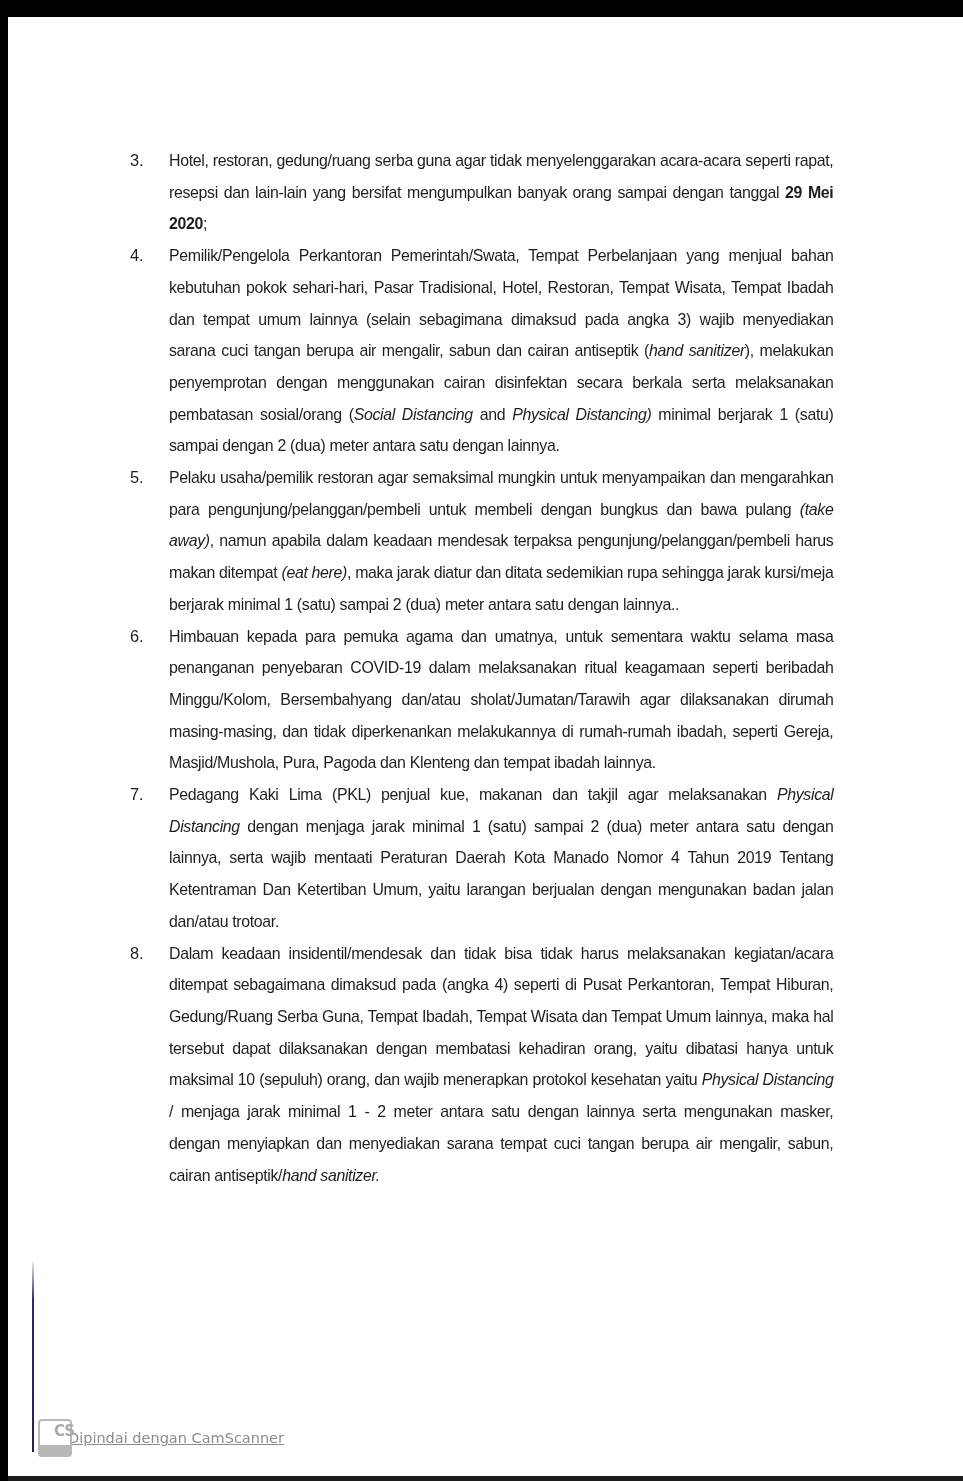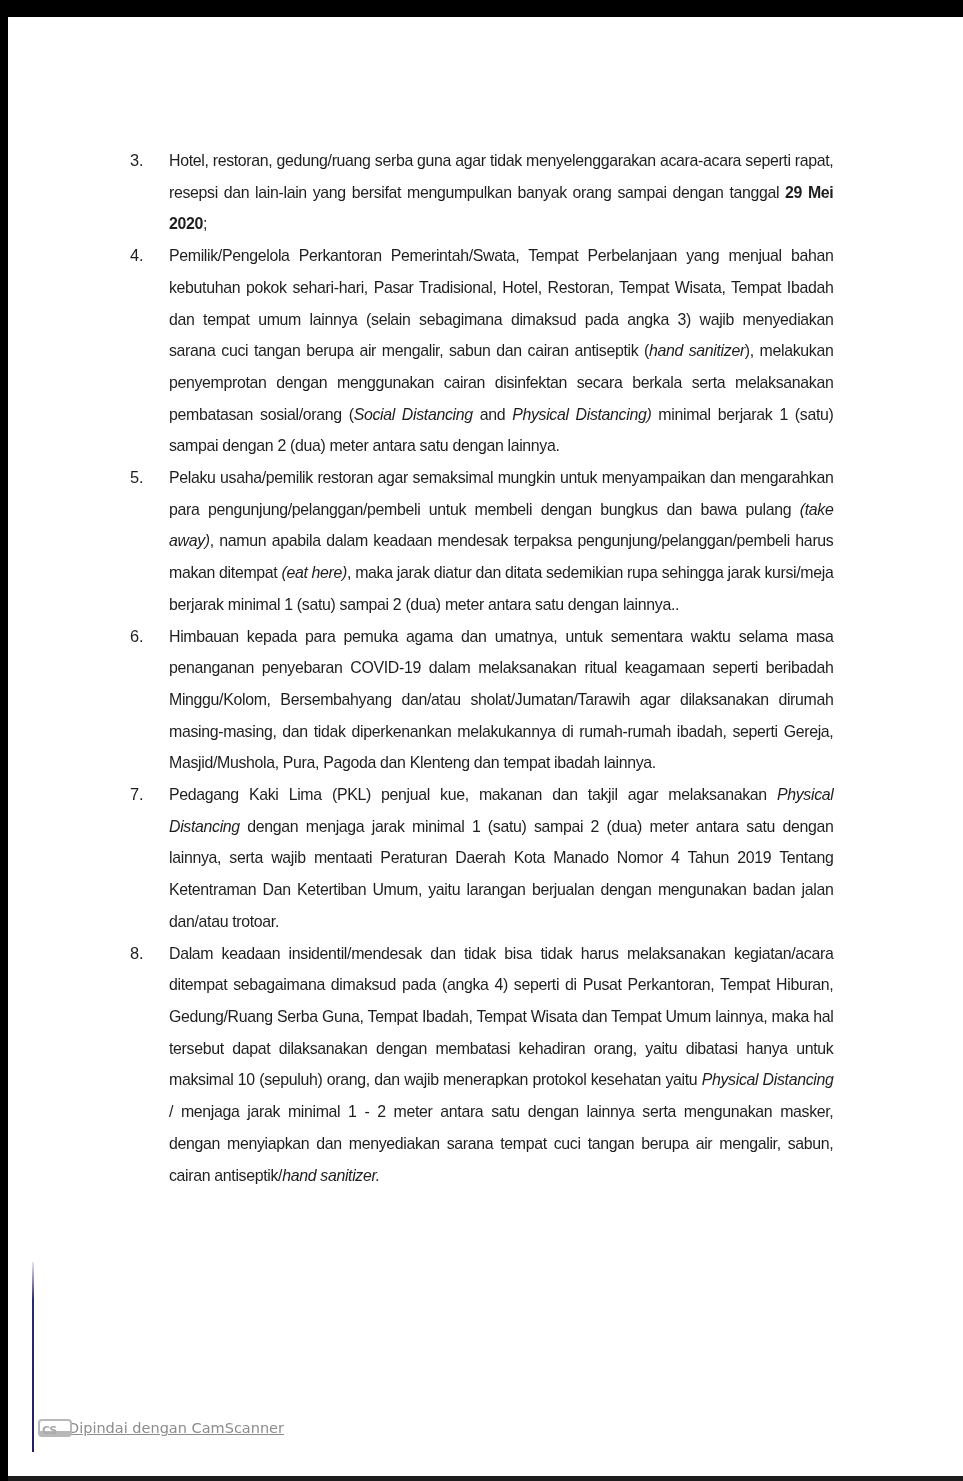--- a/index.html
+++ b/index.html
@@ -75,31 +75,31 @@
       top: 1419px;
       display: flex;
       align-items: center;
       font-family: "DejaVu Sans", sans-serif;
       color: #8c8c8c;
       font-size: 14.5px;
     }
     .cs-logo {
       position: relative;
       width: 34px;
-      height: 18px;
+      height: 38px;
       border: 2px solid #b8b8b8;
       border-radius: 4px;
       box-sizing: border-box;
       background: linear-gradient(#ffffff 72%, #b8b8b8 72%);
       font-family: "DejaVu Sans", sans-serif;
       font-weight: bold;
-      font-size: 11px;
+      font-size: 15px;
       color: #a9a9a9;
       line-height: 20px;
-      padding-left: 2px;
+      padding-left: 14px;
       letter-spacing: -1px;
     }
     .wm-text {
       margin-left: -4px;
       text-decoration: underline;
     }
   </style>
 </head>
 <body>
 

